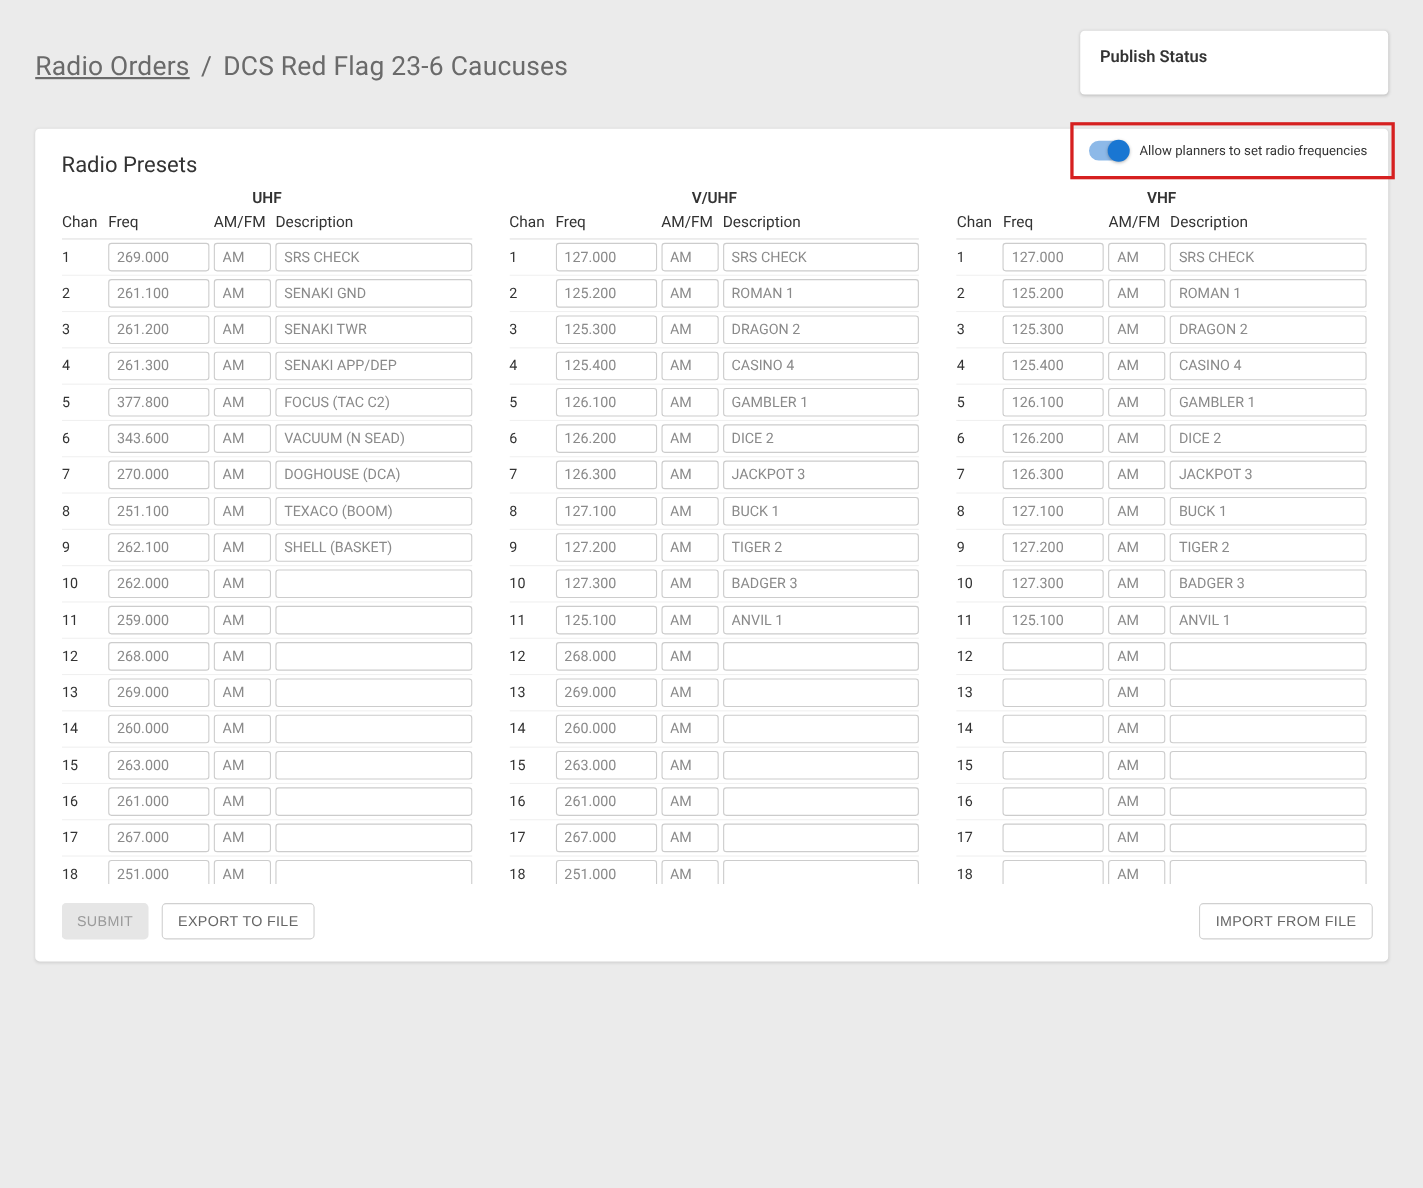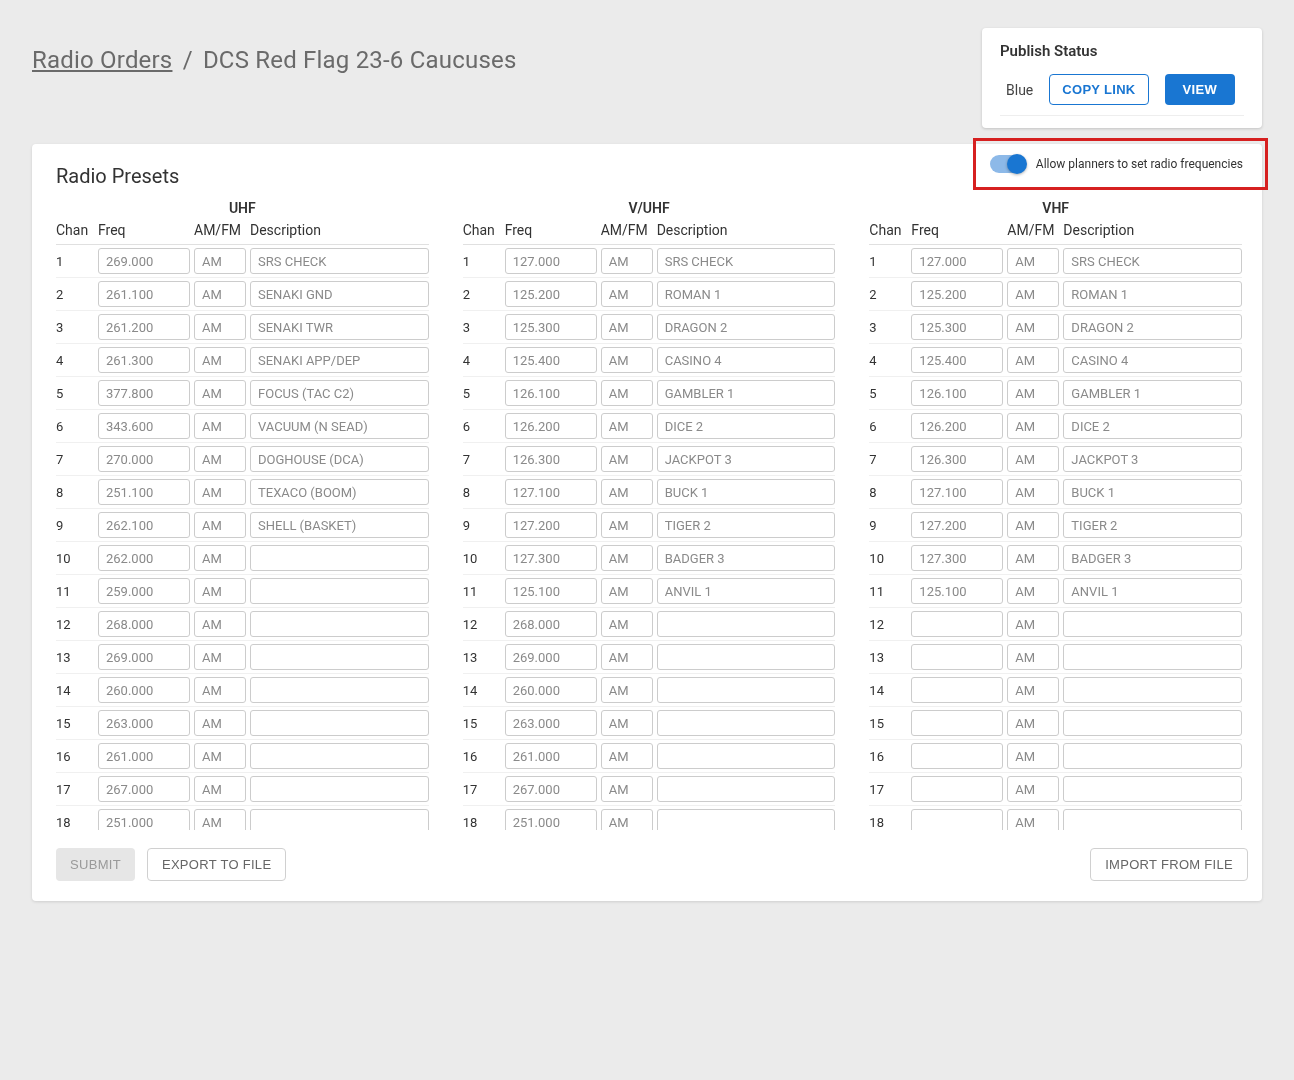--- a/index.html
+++ b/index.html
@@ -95,21 +95,21 @@
       border-bottom: 2px solid transparent;
       margin-bottom: -1px;
     }
     .tab.active {
       color: #1976d2;
       border-bottom-color: #1976d2;
     }
     .content-card {
       background: #fff;
       border-radius: 4px;
-      margin-top: 16px;
+      margin-top: 31px;
       box-shadow: 0 1px 3px rgba(0,0,0,0.12);
       padding: 20px 14px 20px 24px;
       position: relative;
     }
     .card-header {
       display: flex;
       justify-content: space-between;
       align-items: center;
       margin-bottom: 12px;
     }
@@ -241,25 +241,20 @@
 
 <div class="page">
   <div class="top-row">
     <div class="breadcrumb">
       <a href="#">Radio Orders</a>
       <span class="sep">/</span>
       <span>DCS Red Flag 23-6 Caucuses</span>
     </div>
     <div class="publish-card">
       <div class="publish-title">Publish Status</div>
-      <div class="publish-row">
-        <span class="publish-coalition">Blue</span>
-        <button class="btn-outline">COPY LINK</button>
-        <button class="btn-primary">VIEW</button>
-      </div>
     </div>
   </div>
 
 
   <div class="content-card">
     <div class="card-header">
       <div class="card-title">Radio Presets</div>
       <div class="highlight-box">
         <div class="toggle">
             <div class="knob"></div>

